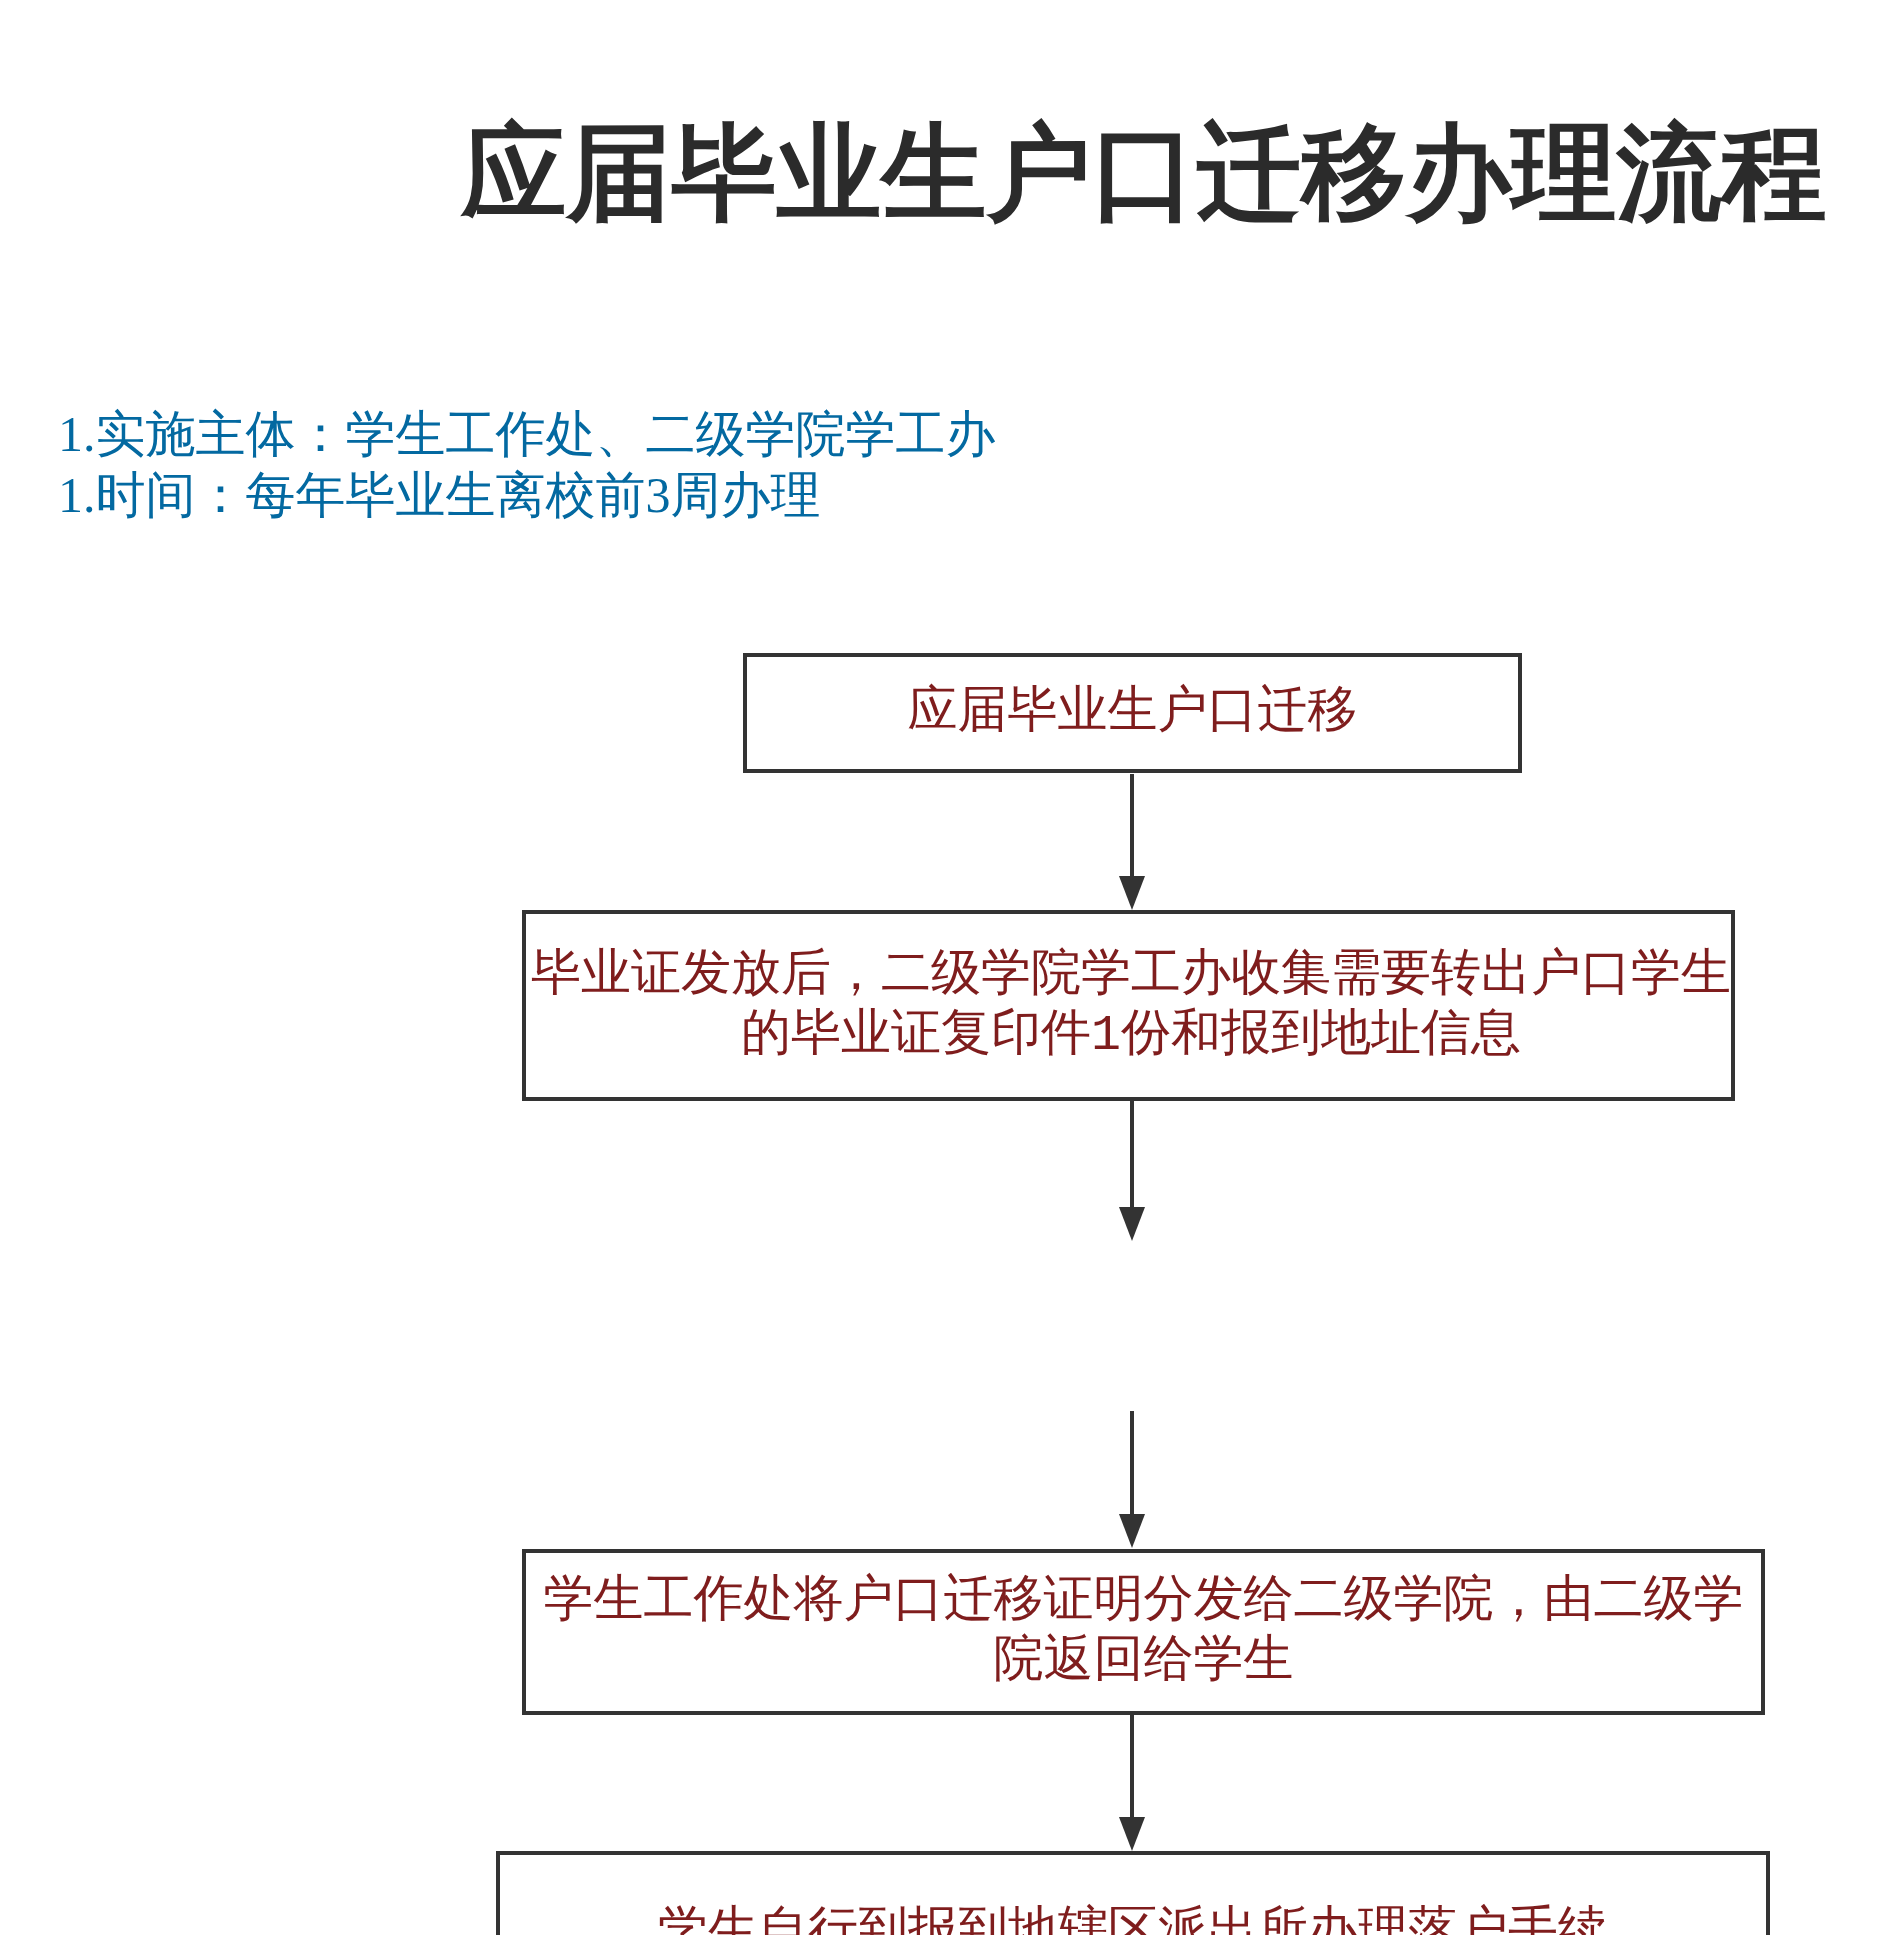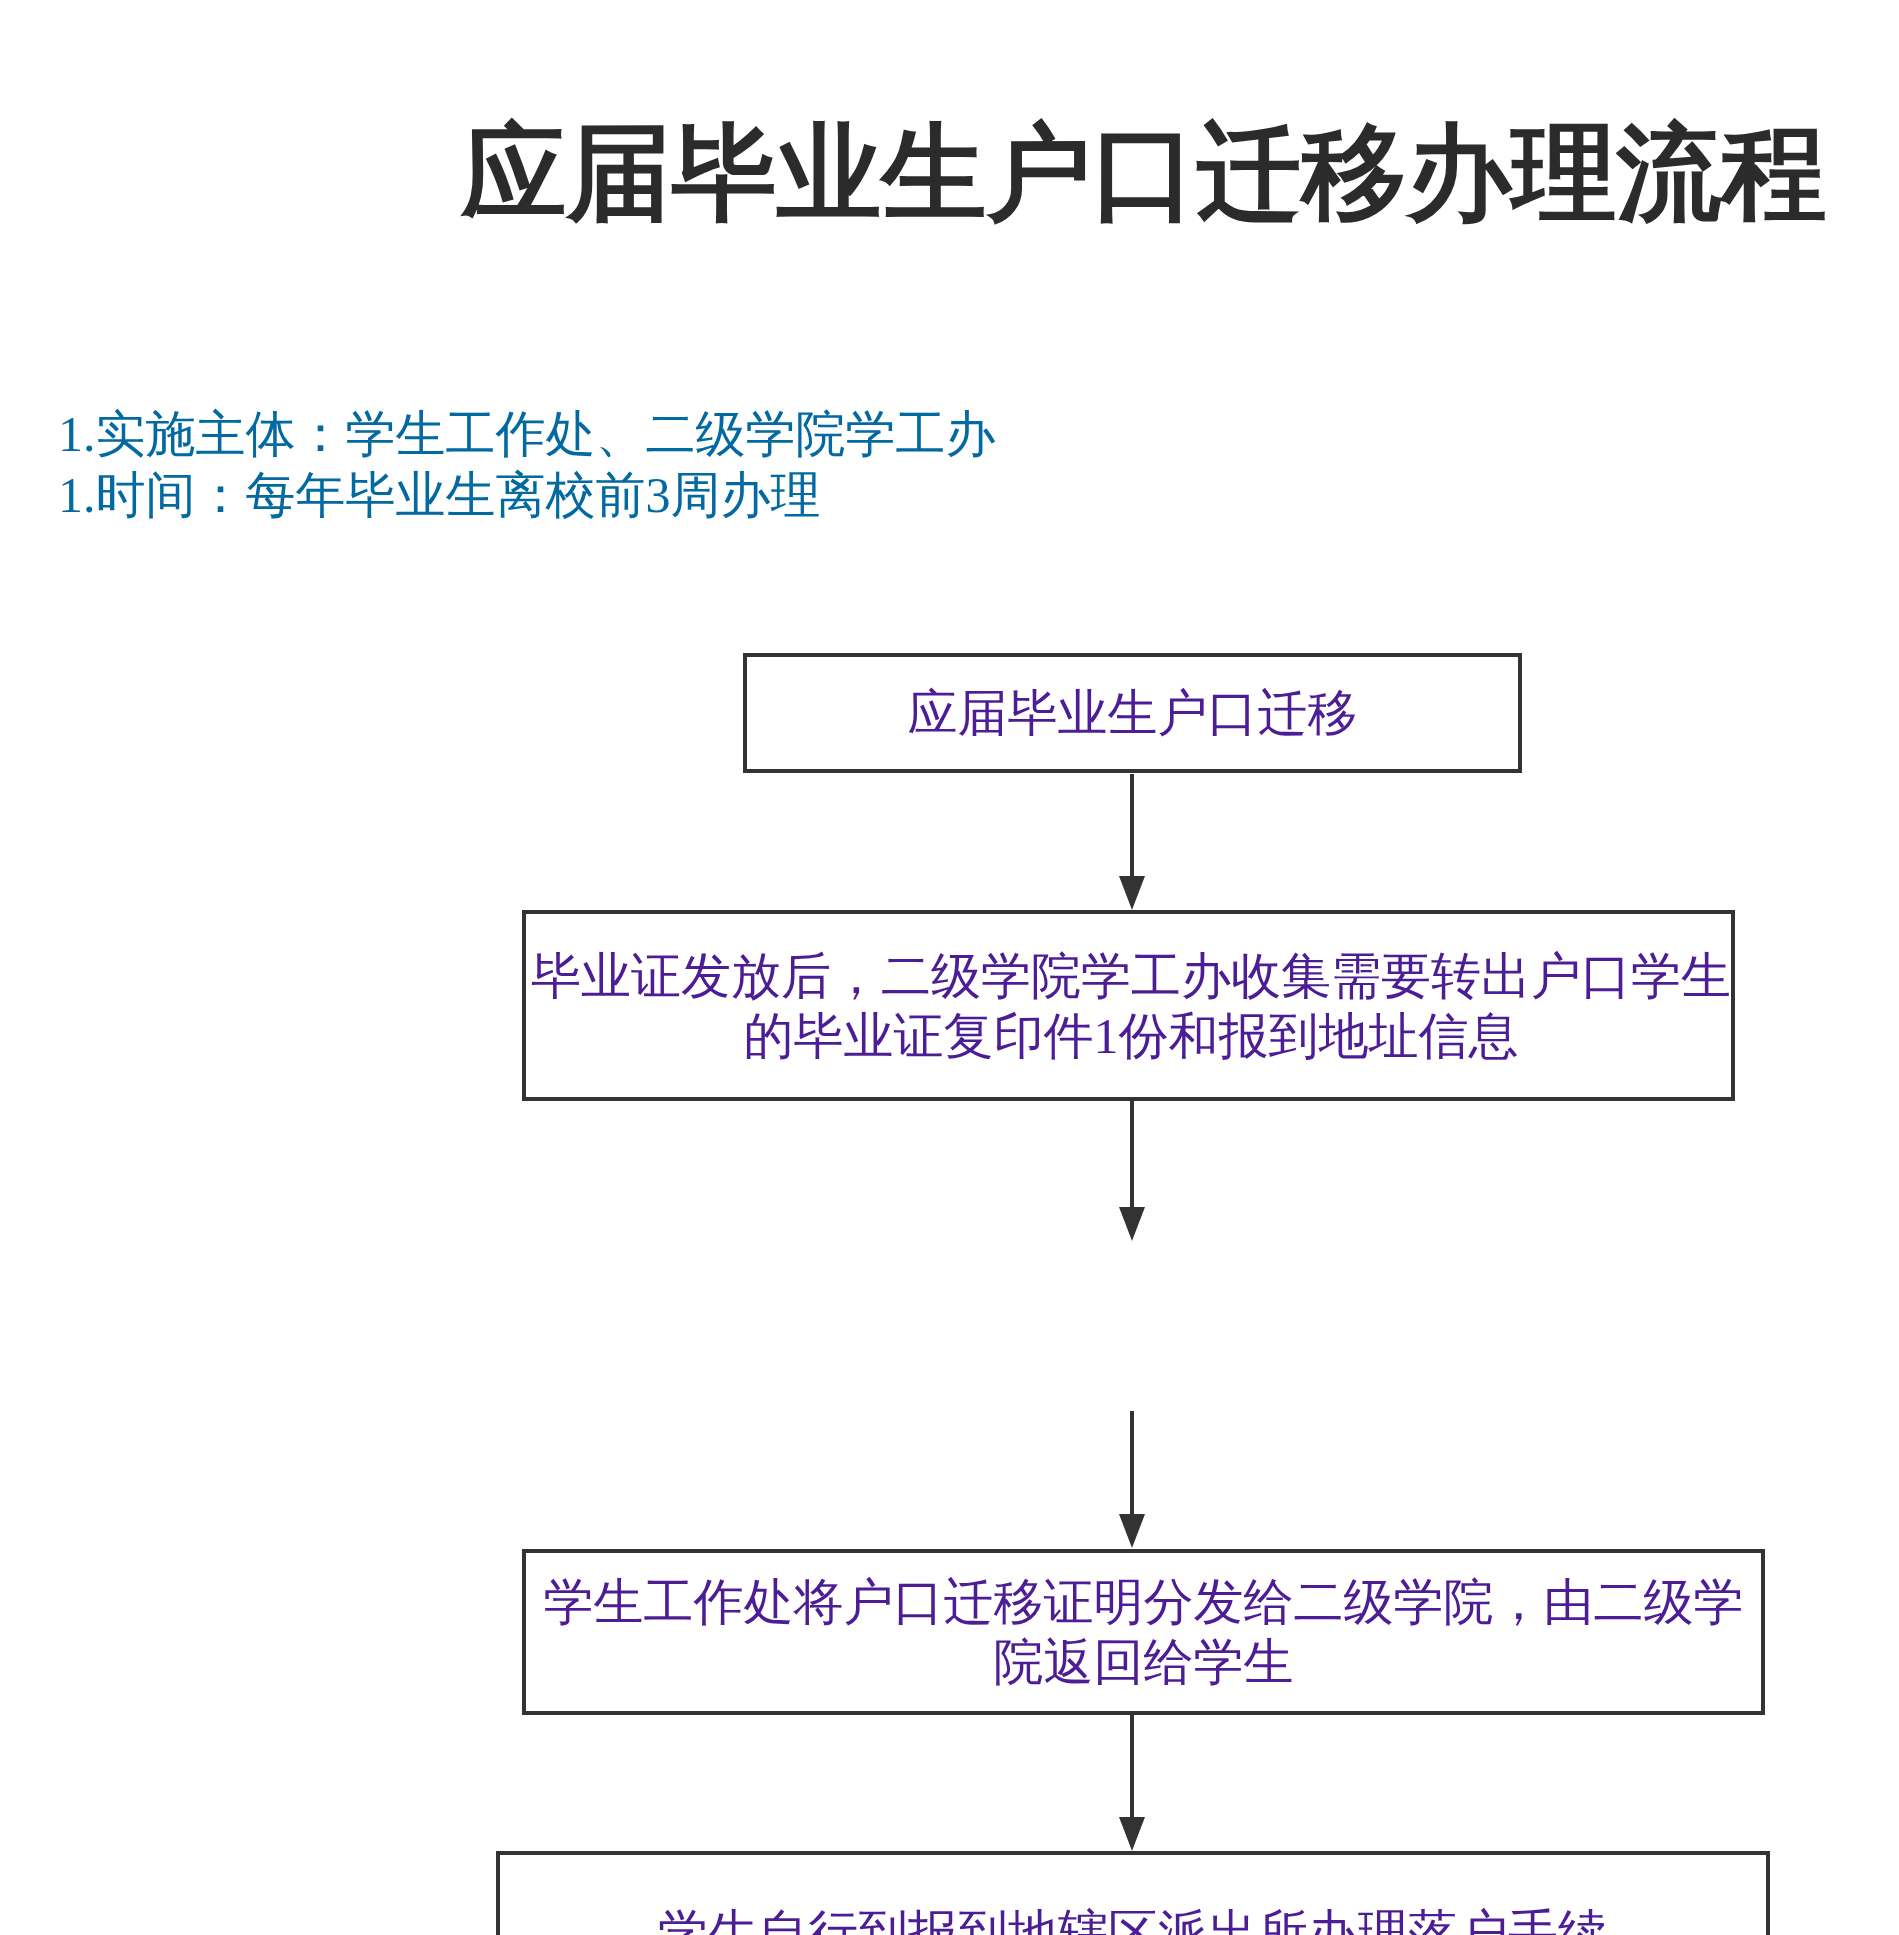--- a/index.html
+++ b/index.html
@@ -47,21 +47,22 @@
   .flow-box {
     position: absolute;
     border: 4.6px solid #333333;
     background: #ffffff;
     display: flex;
     align-items: center;
     justify-content: center;
     text-align: center;
     font-size: 50px;
     line-height: 60px;
-    color: #4c1d95;
+    color: #7f1d1d;
+    font-family: Liberation Mono, monospace;
   }
   .flow-box .box-text { white-space: pre-line; }
 
   .box1 { left: 743px; top: 653px; width: 779px; height: 120px; }
   .box2 { left: 522px; top: 910px; width: 1213px; height: 191px; justify-content: flex-end; }
   .box3 { left: 522px; top: 1241px; width: 1224px; height: 170px; }
   .box4 { left: 508px; top: 1549px; width: 1243px; height: 166px; margin-left: 14px; }
   .box5 { left: 496px; top: 1851px; width: 1274px; height: 163px; }
 
   

